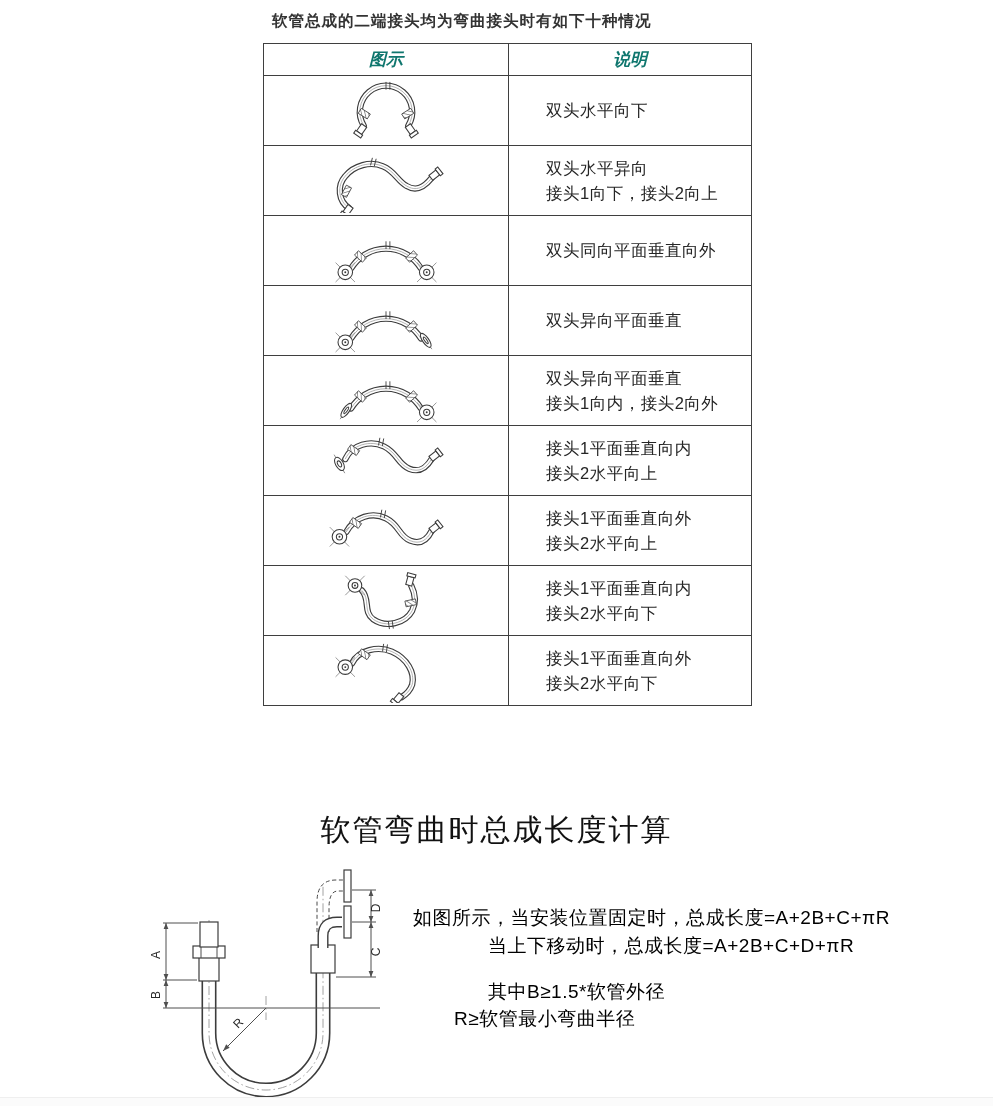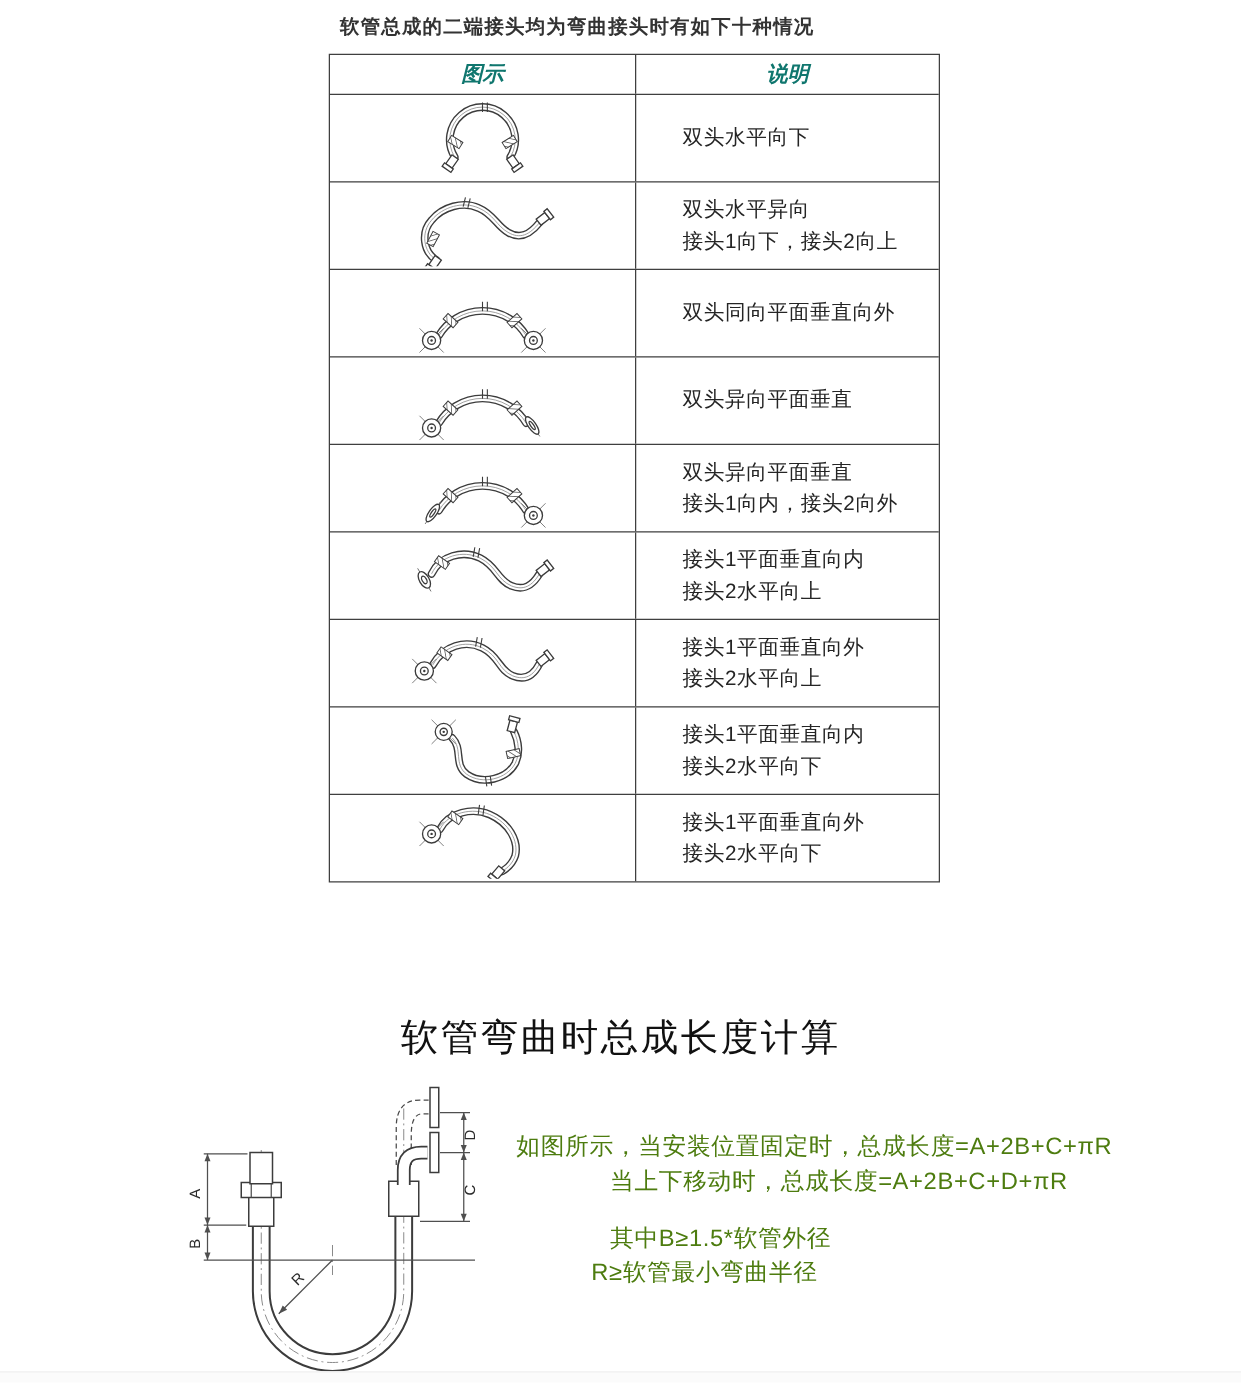--- a/index.html
+++ b/index.html
@@ -32,25 +32,25 @@
   .cell-desc{
     flex:1 1 auto;border-left:1.4px solid #3f3f3f;display:flex;flex-direction:column;
     justify-content:center;padding-left:37px;box-sizing:border-box;
     font-size:16.5px;line-height:25px;color:#252525;letter-spacing:.5px;
   }
   
   .calc-heading{
     position:absolute;left:0;top:810px;width:993px;text-align:center;
     font-size:30px;font-weight:400;color:#111;letter-spacing:2px;
   }
-  .formulas{position:absolute;left:413px;top:905px;font-size:19px;color:#4d7c0f;white-space:nowrap;}
+  .formulas{position:absolute;left:413px;top:905px;font-size:19px;color:#000000;white-space:nowrap;}
   .formulas .fl{line-height:25px;letter-spacing:.5px;}
   .fl.l2{margin-left:75px;margin-top:3px;}
   .fl.l3{margin-left:75px;margin-top:21px;}
-  .fl.l4{margin-left:60px;margin-top:2px;}
+  .fl.l4{margin-left:41px;margin-top:2px;}
   
   .diagram{position:absolute;left:128px;top:860px;}
   
   svg{display:block;}
   .o{fill:none;stroke:#3c3c3c;stroke-width:6.5;stroke-linecap:round;}
   .i{fill:none;stroke:#ffffff;stroke-width:4.2;stroke-linecap:round;}
   .m{fill:none;stroke:#8f8f8f;stroke-width:.7;}
   .fit rect{fill:#fff;stroke:#3c3c3c;stroke-width:1.1;}
   .fl-c{fill:#fff;stroke:#3c3c3c;stroke-width:1.1;}
   .tk{stroke:#3c3c3c;stroke-width:.9;fill:none;}

